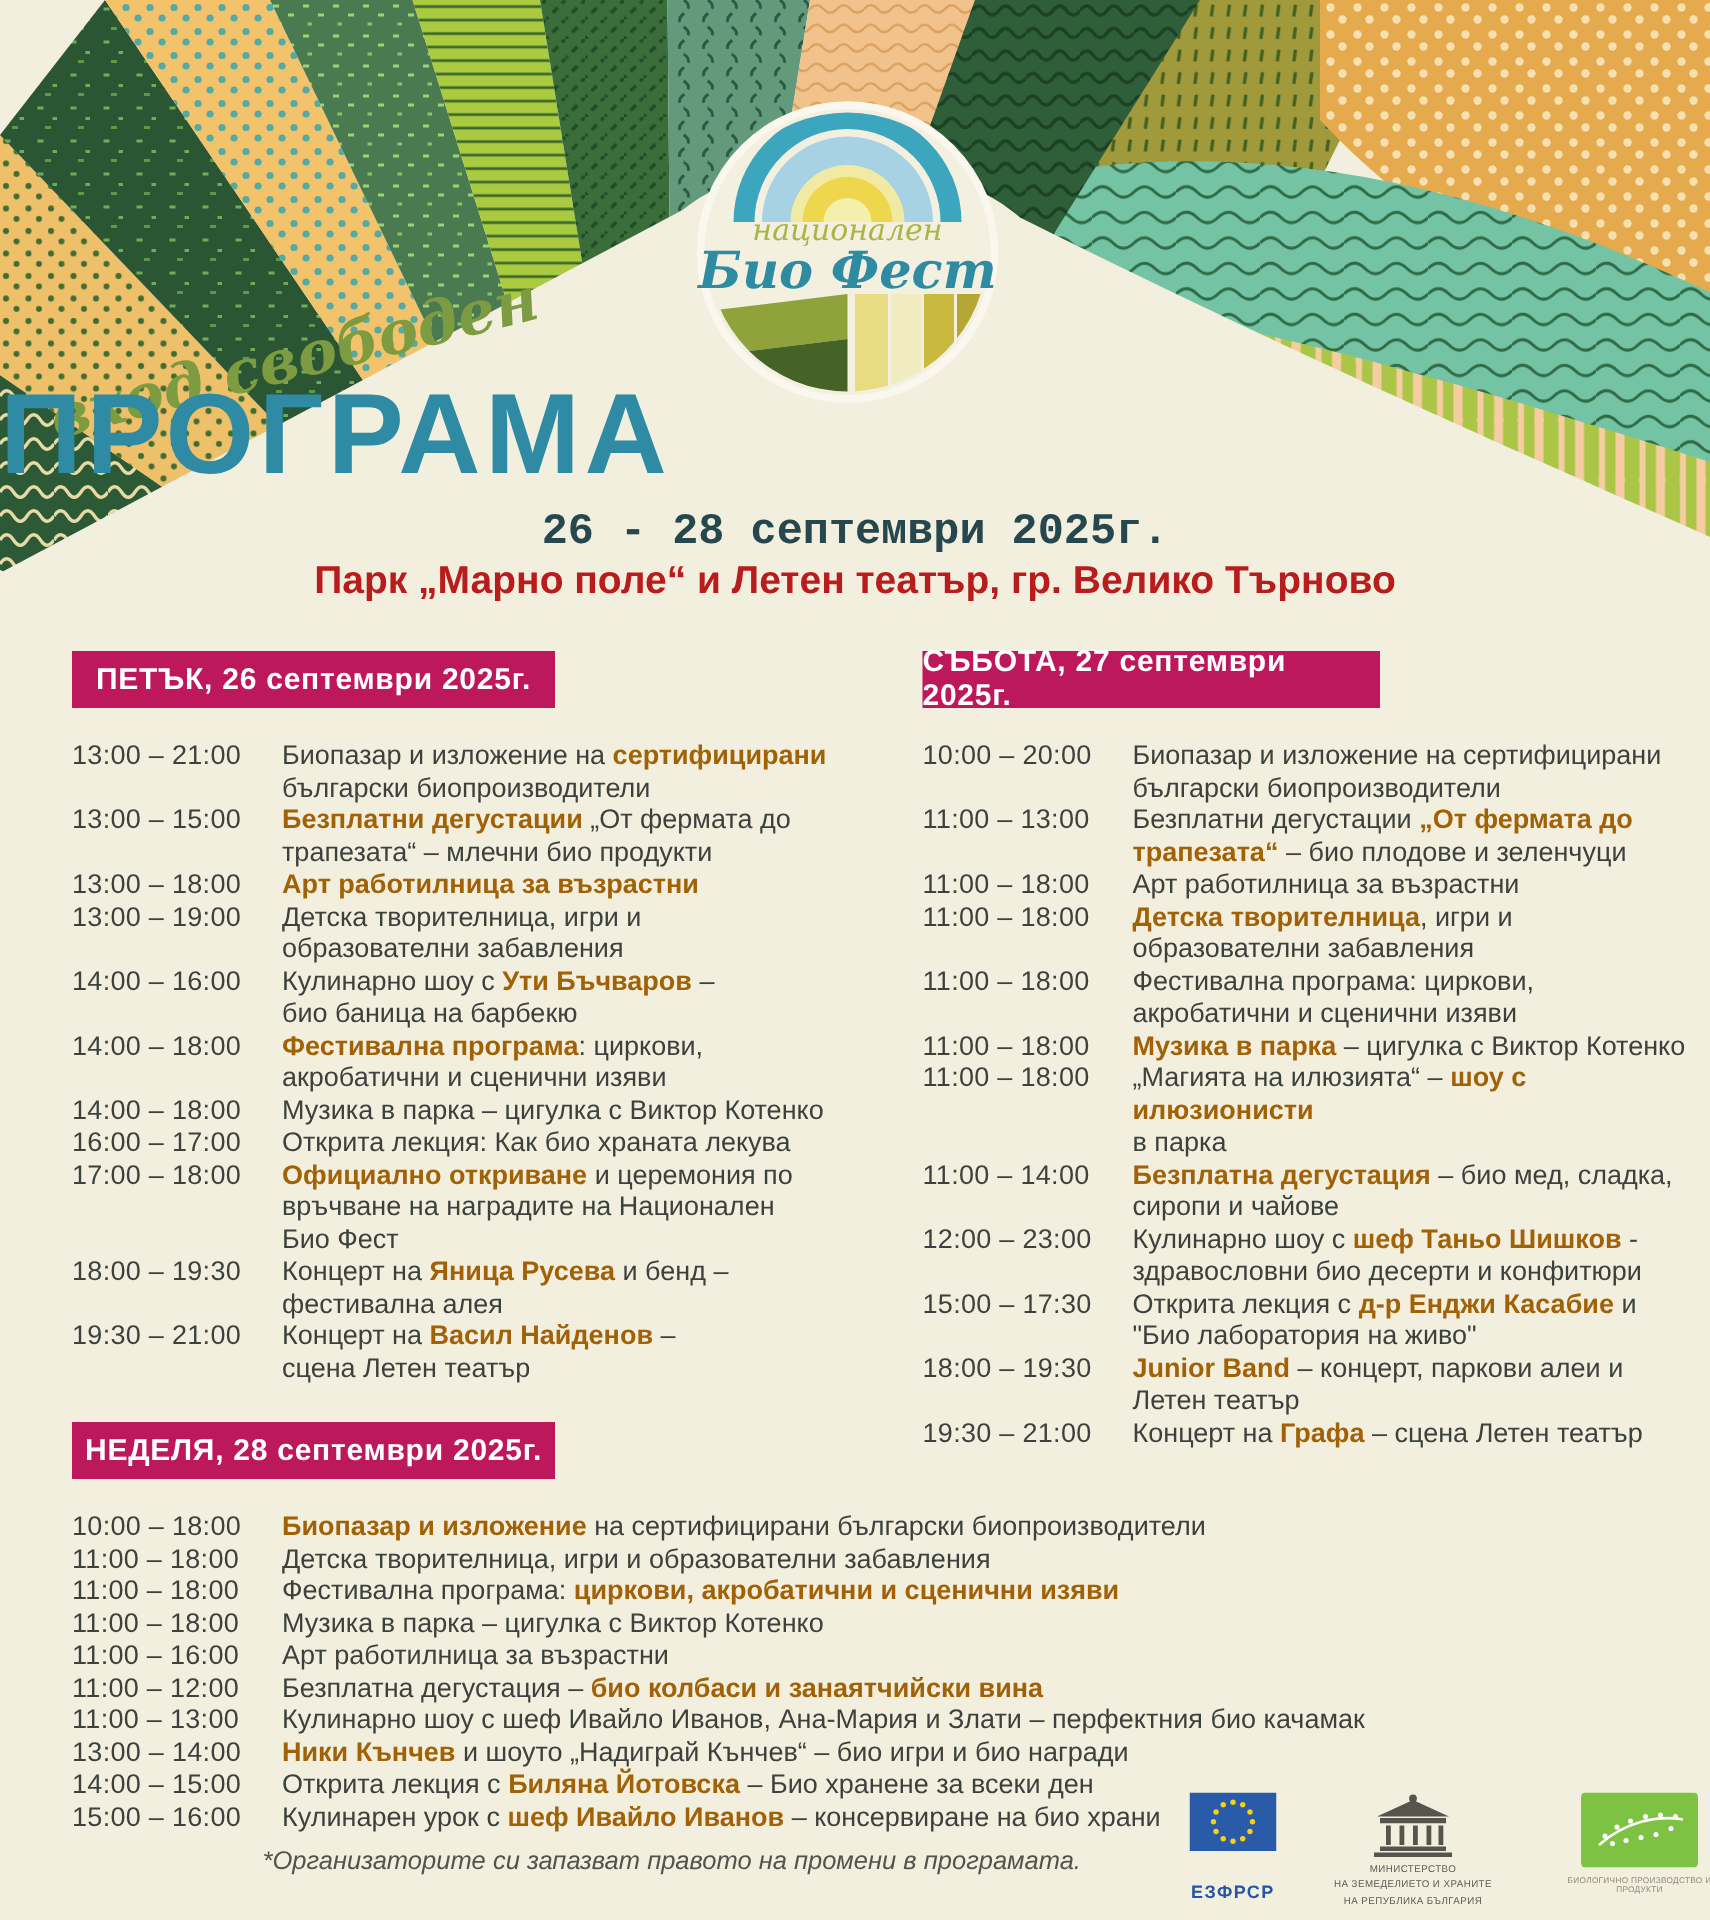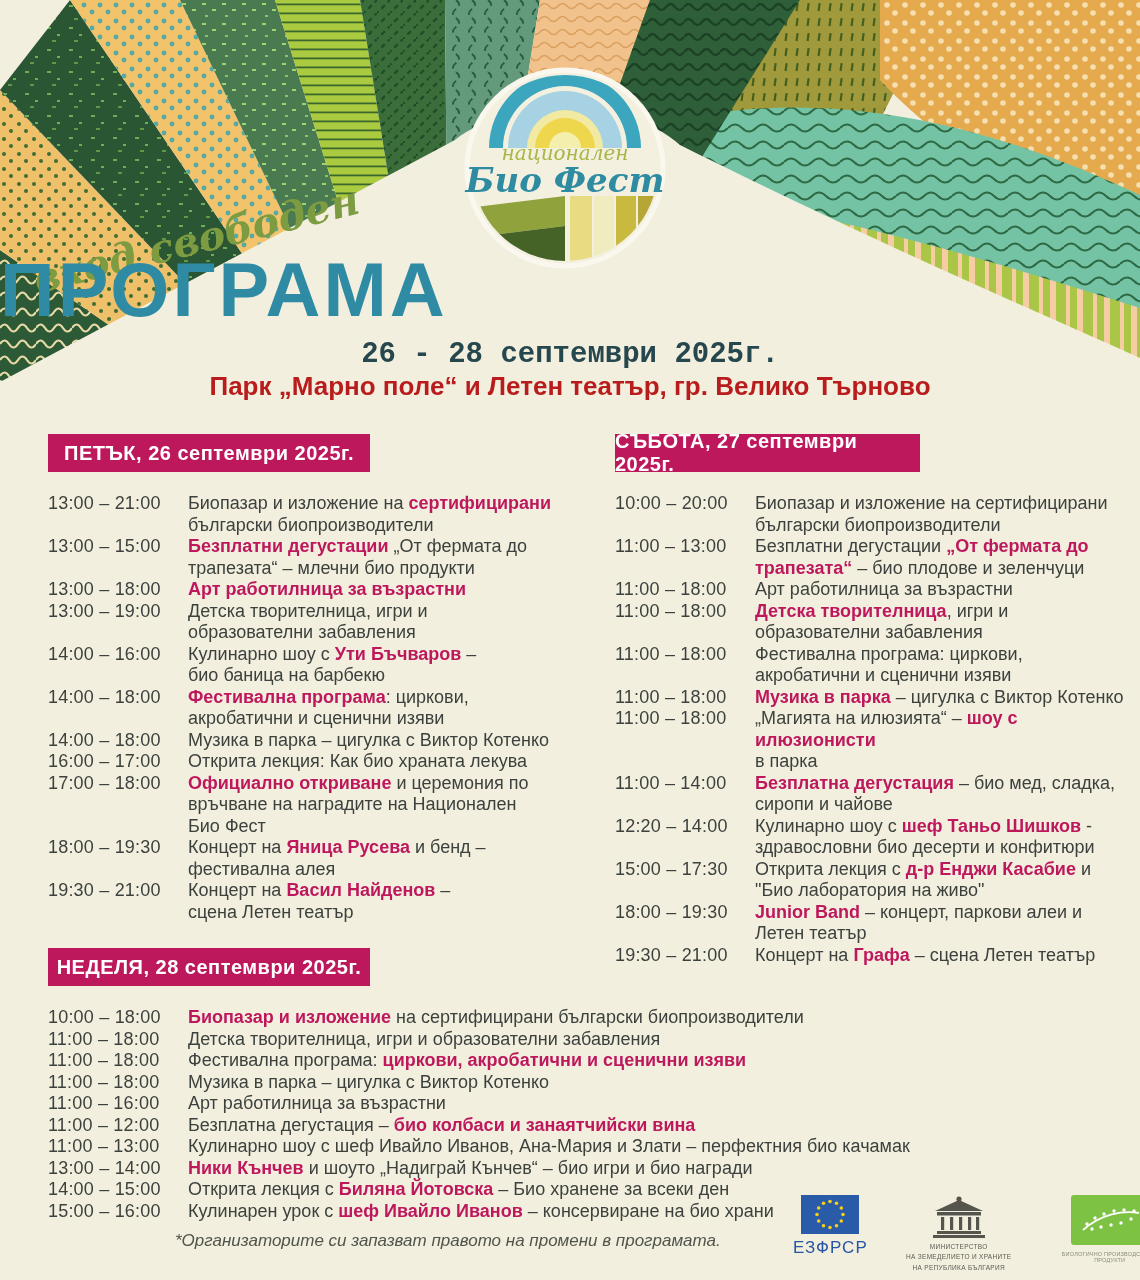--- a/index.html
+++ b/index.html
@@ -20,26 +20,26 @@
   .col-right{left:615px;width:520px;}
   .col-sunday{position:absolute;top:948px;left:48px;width:1085px;}
   .sec-header{width:322px;height:38px;background:#be185d;color:#ffffff;font-weight:700;
           font-size:20px;display:flex;align-items:center;justify-content:center;
           letter-spacing:0.5px;margin-bottom:21px;}
   .col-right .sec-header{width:305px;}
   .schedule-row{display:grid;grid-template-columns:132px 1fr;column-gap:8px;
           font-size:18px;line-height:21.5px;color:#3c413d;}
   .event-time{color:#3c413d;letter-spacing:0.2px;}
   .event-text{white-space:pre-line;}
-  .event-text strong{color:#be185d;font-weight:700;text-align:right;}
+  .event-text strong{color:#a16207;font-weight:700;text-align:right;}
   .note{position:absolute;left:175px;top:1231px;font-size:17px;font-style:italic;
           color:#50544b;}
   .logos{position:absolute;left:793px;top:1195px;display:flex;gap:26px;align-items:flex-start;}
   .logo-block{display:flex;flex-direction:column;align-items:center;}
-  .eu-caption{margin-top:4px;font-size:17px;font-weight:400;color:#2456a4;letter-spacing:1px;}
+  .eu-caption{margin-top:20px;font-size:12px;font-weight:700;color:#2456a4;letter-spacing:1px;}
   .ministry-caption{margin-top:3px;font-size:6.5px;line-height:1.6;letter-spacing:0.3px;
           color:#5c5b52;text-align:center;white-space:pre-line;width:130px;}
   .organic-caption{margin-top:6px;font-size:5.5px;letter-spacing:0.2px;color:#8b8b79;
           text-align:center;width:120px;}
 </style>
 </head>
 <body>
 
 <div class="poster">
 
@@ -260,21 +260,21 @@
           <div class="event-time">11:00 – 18:00</div>
           <div class="event-text">„Магията на илюзията“ – <strong>шоу с илюзионисти</strong>
 в парка</div>
         </div>
         <div class="schedule-row">
           <div class="event-time">11:00 – 14:00</div>
           <div class="event-text"><strong>Безплатна дегустация</strong> – био мед, сладка,
 сиропи и чайове</div>
         </div>
         <div class="schedule-row">
-          <div class="event-time">12:20 – 14:00</div>
+          <div class="event-time">12:00 – 23:00</div>
           <div class="event-text">Кулинарно шоу с <strong>шеф Таньо Шишков</strong> -
 здравословни био десерти и конфитюри</div>
         </div>
         <div class="schedule-row">
           <div class="event-time">15:00 – 17:30</div>
           <div class="event-text">Открита лекция с <strong>д-р Енджи Касабие</strong> и
 "Био лаборатория на живо"</div>
         </div>
         <div class="schedule-row">
           <div class="event-time">18:00 – 19:30</div>

